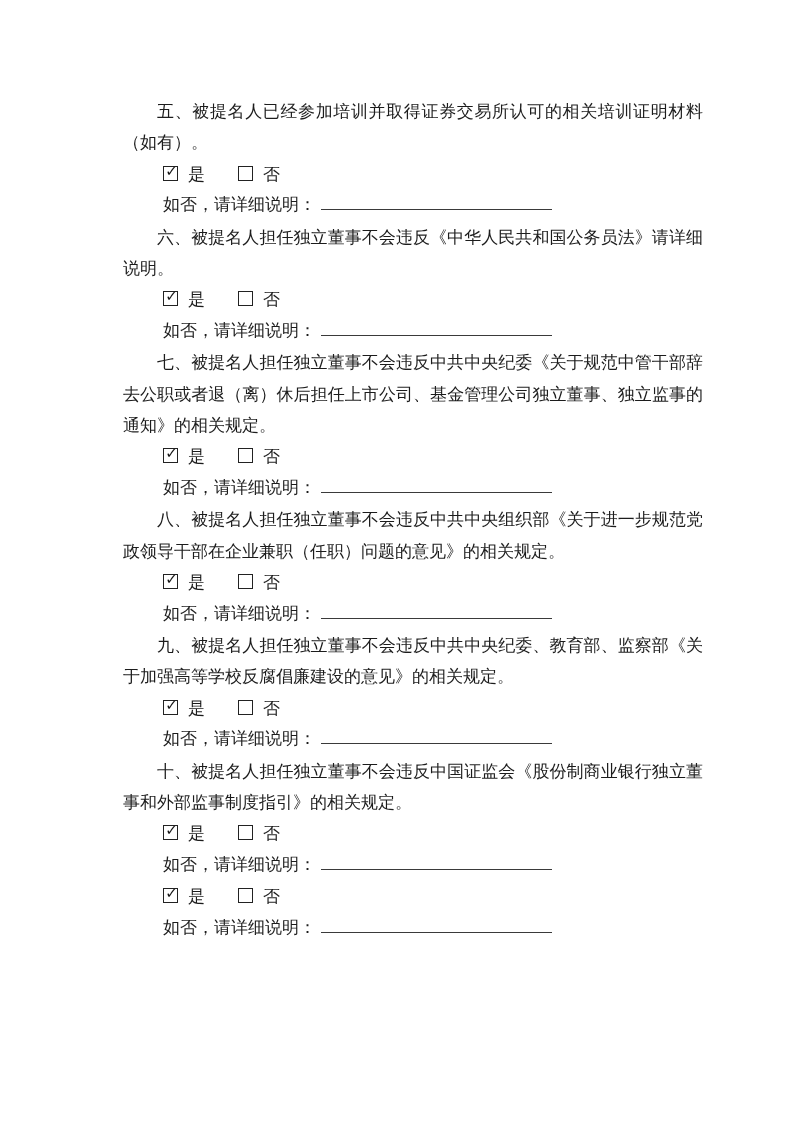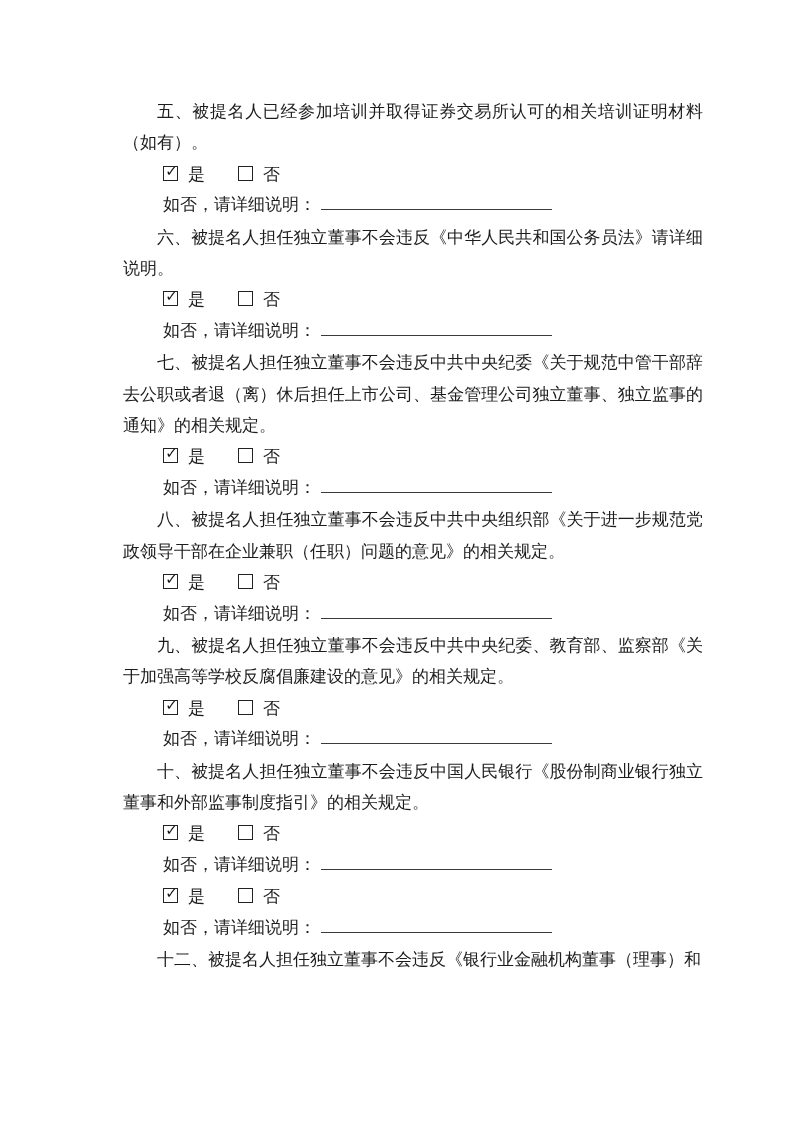--- a/index.html
+++ b/index.html
@@ -110,35 +110,32 @@
     <p class="stmt">九、被提名人担任独立董事不会违反中共中央纪委、教育部、监察部《关于加强高等学校反腐倡廉建设的意见》的相关规定。</p>
     <div class="cb-row">
       <span class="cb-group"><span class="cb"><span class="tick">✓</span></span><span class="cb-label">是</span></span><span class="cb-group"><span class="cb"><span class="tick"></span></span><span class="cb-label">否</span></span>
     </div>
     <div class="ifno-row">
       <span>如否，请详细说明：</span><span class="blank"></span>
     </div>
   </section>
 
   <section>
-    <p class="stmt">十、被提名人担任独立董事不会违反中国人民银行《股份制商业银行独立董事和外部监事制度指引》的相关规定。</p>
+    <p class="stmt">十、被提名人担任独立董事不会违反中国证监会《股份制商业银行独立董事和外部监事制度指引》的相关规定。</p>
     <div class="cb-row">
       <span class="cb-group"><span class="cb"><span class="tick">✓</span></span><span class="cb-label">是</span></span><span class="cb-group"><span class="cb"><span class="tick"></span></span><span class="cb-label">否</span></span>
     </div>
     <div class="ifno-row">
       <span>如否，请详细说明：</span><span class="blank"></span>
     </div>
   </section>
 
   <section>
     <div class="cb-row">
       <span class="cb-group"><span class="cb"><span class="tick">✓</span></span><span class="cb-label">是</span></span><span class="cb-group"><span class="cb"><span class="tick"></span></span><span class="cb-label">否</span></span>
     </div>
     <div class="ifno-row">
       <span>如否，请详细说明：</span><span class="blank"></span>
     </div>
   </section>
 
-  <section>
-    <p class="stmt">十二、被提名人担任独立董事不会违反《银行业金融机构董事（理事）和</p>
-  </section>
 
 </div>
 
 </body></html>

